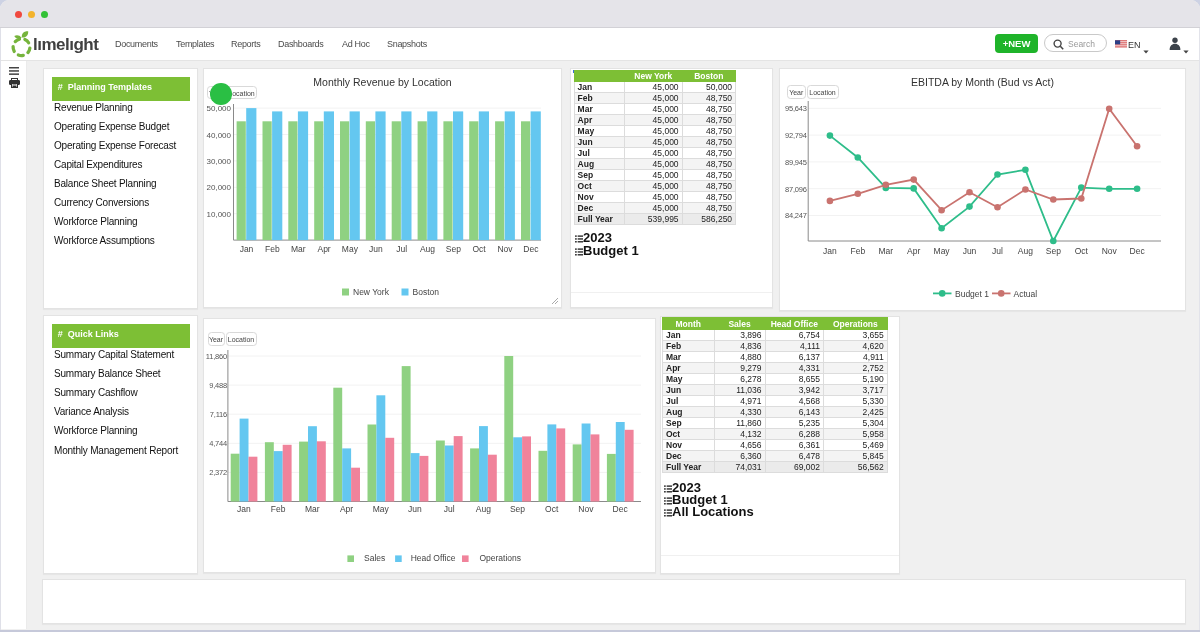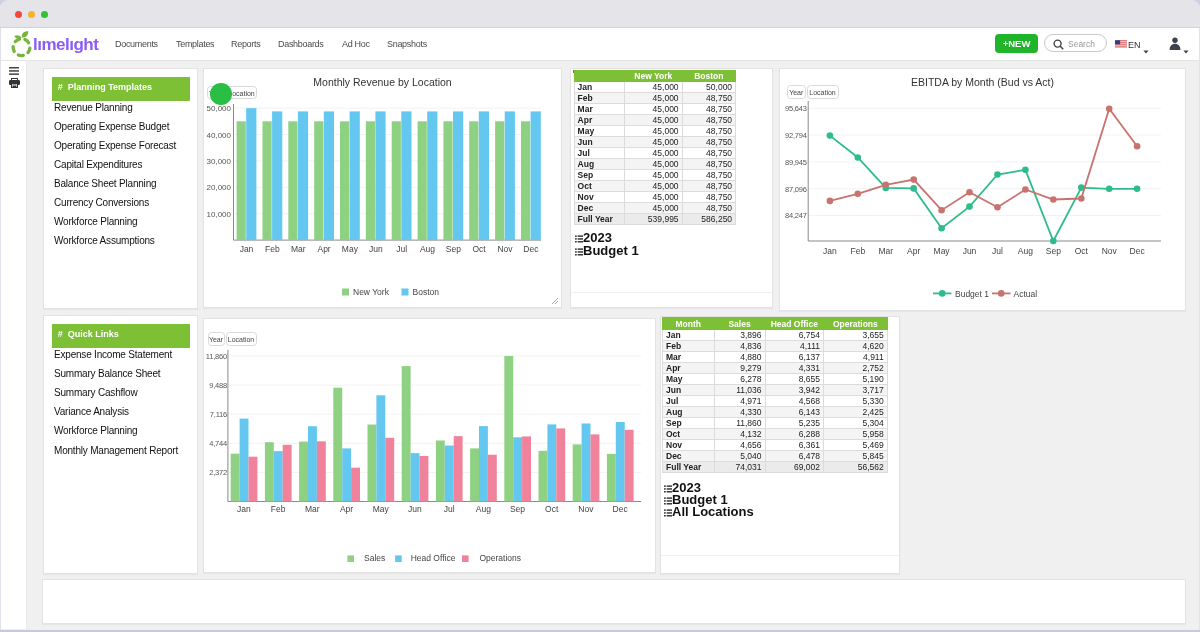--- a/index.html
+++ b/index.html
@@ -37,21 +37,21 @@
 <g fill="none" stroke="#76b43c" stroke-width="3.3" stroke-linecap="round">
         <path d="M13.92 8.53 A8.4 8.4 0 0 1 17.62 11.75"></path>
         <path d="M18.85 17.08 A8.4 8.4 0 0 1 16.93 21.60"></path>
         <path d="M12.25 24.42 A8.4 8.4 0 0 1 7.35 23.99"></path>
         <path d="M3.23 20.40 A8.4 8.4 0 0 1 2.12 15.61"></path>
         <path d="M4.26 10.58 A8.4 8.4 0 0 1 8.47 8.05"></path>
       </g>
 <path d="M10.8 6.6 C 10.4 2.4 13.0 -0.1 17.2 0.3 C 17.4 4.2 14.9 6.9 10.8 6.6 Z" fill="#76b43c"></path>
 <path d="M10.6 6.8 C 8.7 4.1 5.8 3.7 3.3 4.9 C 4.6 7.6 7.9 8.6 10.6 6.8 Z" fill="#76b43c"></path>
 </svg>
-  <span style="position:absolute;left:33px;top:34.5px;font-size:17px;font-weight:bold;letter-spacing:-0.5px;color:#8b5cf6">lımelıght</span>
+  <span style="position:absolute;left:33px;top:34.5px;font-size:17px;font-weight:bold;letter-spacing:-0.5px;color:#404040">lımelıght</span>
   <span class="menu" style="left:115px">Documents</span>
   <span class="menu" style="left:176px">Templates</span>
   <span class="menu" style="left:231px">Reports</span>
   <span class="menu" style="left:278px">Dashboards</span>
   <span class="menu" style="left:342px">Ad Hoc</span>
   <span class="menu" style="left:387px">Snapshots</span>
   <div style="position:absolute;left:995px;top:33.5px;width:43px;height:19px;background:#1fb42a;border-radius:4px;color:#fff;font-weight:bold;font-size:9.5px;text-align:center;line-height:19px">+NEW</div>
   <div style="position:absolute;left:1044px;top:34px;width:63px;height:18px;border:1px solid #c9c9c9;border-radius:9px;background:#fff">
       <svg width="11" height="11" viewBox="0 0 11 11" style="position:absolute;left:8px;top:3.5px">
         <circle cx="4.6" cy="4.6" r="3.5" fill="none" stroke="#444" stroke-width="1.4"></circle>
@@ -108,21 +108,21 @@
       <div class="slink" style="top:71.6px">Operating Expense Forecast</div>
       <div class="slink" style="top:90.7px">Capital Expenditures</div>
       <div class="slink" style="top:109.7px">Balance Sheet Planning</div>
       <div class="slink" style="top:128.8px">Currency Conversions</div>
       <div class="slink" style="top:147.8px">Workforce Planning</div>
       <div class="slink" style="top:166.9px">Workforce Assumptions</div>
   </div>
 
   <div class="card" style="left:43px;top:315px;width:154.5px;height:258.5px">
     <div class="ghead" style="top:8px"><span style="margin-left:6px">#</span><span style="margin-left:5px">Quick Links</span></div>
-    <div class="slink" style="top:32.5px">Expense Income Statement</div>
+    <div class="slink" style="top:32.5px">Summary Capital Statement</div>
       <div class="slink" style="top:51.7px">Summary Balance Sheet</div>
       <div class="slink" style="top:70.9px">Summary Cashflow</div>
       <div class="slink" style="top:90.1px">Variance Analysis</div>
       <div class="slink" style="top:109.3px">Workforce Planning</div>
       <div class="slink" style="top:128.5px">Monthly Management Report</div>
   </div>
 
   <div class="card" style="left:203px;top:67.5px;width:359px;height:240px">
     <div class="ctitle" style="top:7px">Monthly Revenue by Location</div>
     <div class="btn" style="left:3px;top:17px;width:18px;height:13.5px;line-height:13px">Year</div>
@@ -506,21 +506,21 @@
               <td class="num">5,958</td>
             </tr>
 <tr class="odd">
               <td class="lbl">Nov</td>
               <td class="num">4,656</td>
               <td class="num">6,361</td>
               <td class="num">5,469</td>
             </tr>
 <tr class="even">
               <td class="lbl">Dec</td>
-              <td class="num">5,040</td>
+              <td class="num">6,360</td>
               <td class="num">6,478</td>
               <td class="num">5,845</td>
             </tr>
 <tr class="fy">
               <td class="lbl">Full Year</td>
               <td class="num">74,031</td>
               <td class="num">69,002</td>
               <td class="num">56,562</td>
             </tr>
       </tbody>

